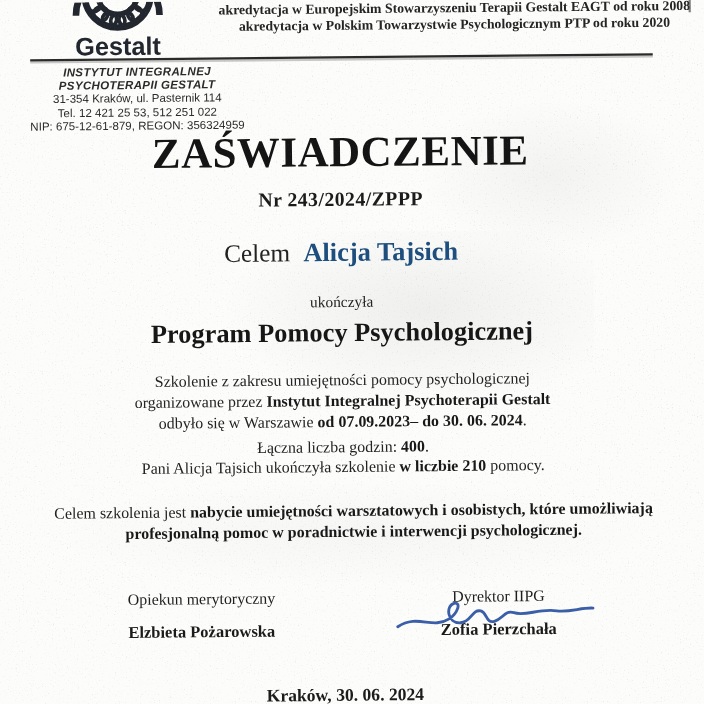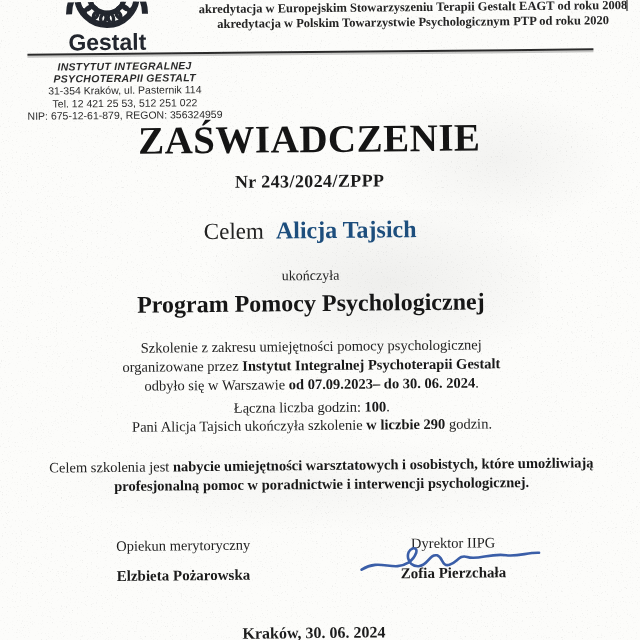--- a/index.html
+++ b/index.html
@@ -103,22 +103,22 @@
     <div class="cline completed">ukończyła</div>
     <div class="cline program">Program Pomocy Psychologicznej</div>
 
     <div class="cline bodytext">
       <div><span>Szkolenie z zakresu umiejętności pomocy psychologicznej</span></div>
       <div><span>organizowane przez </span><b>Instytut Integralnej Psychoterapii Gestalt</b></div>
       <div><span>odbyło się w Warszawie </span><b>od 07.09.2023– do 30. 06. 2024</b><span>.</span></div>
     </div>
 
     <div class="cline hours">
-      <div><span>Łączna liczba godzin: </span><b>100</b><span>.</span></div>
-      <div><span>Pani Alicja Tajsich ukończyła szkolenie </span><b>w liczbie 290</b><span> godzin.</span></div>
+      <div><span>Łączna liczba godzin: </span><b>400</b><span>.</span></div>
+      <div><span>Pani Alicja Tajsich ukończyła szkolenie </span><b>w liczbie 210</b><span> pomocy.</span></div>
     </div>
 
     <div class="cline goal">
       <span>Celem szkolenia jest </span><b>nabycie umiejętności warsztatowych i osobistych, które umożliwiają</b>
       <b>profesjonalną pomoc w poradnictwie i interwencji psychologicznej.</b>
     </div>
 
     <div class="sig-left">
       <div>Opiekun merytoryczny</div>
       <div class="sig-name">Elzbieta Pożarowska</div>

